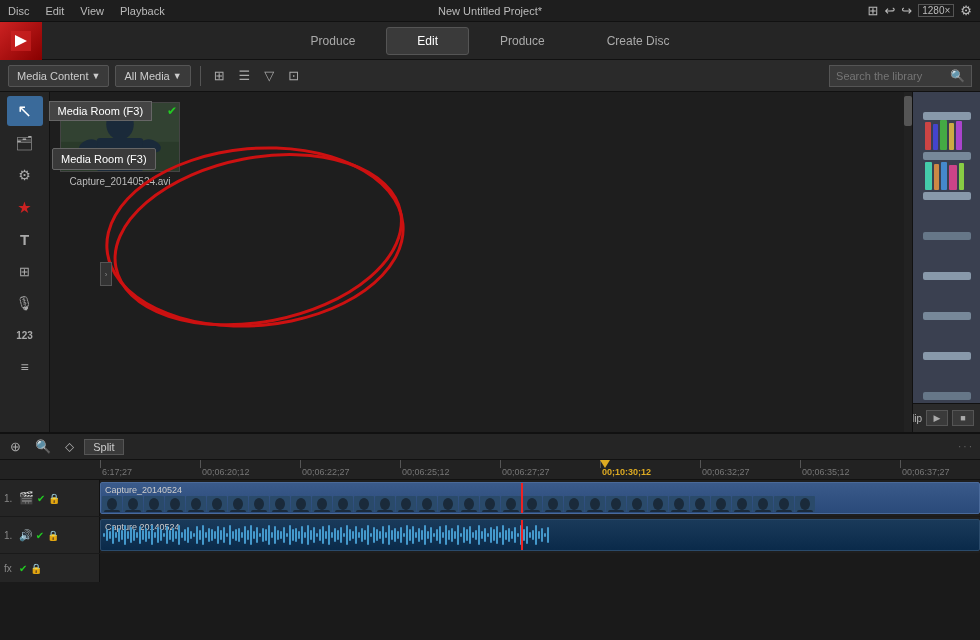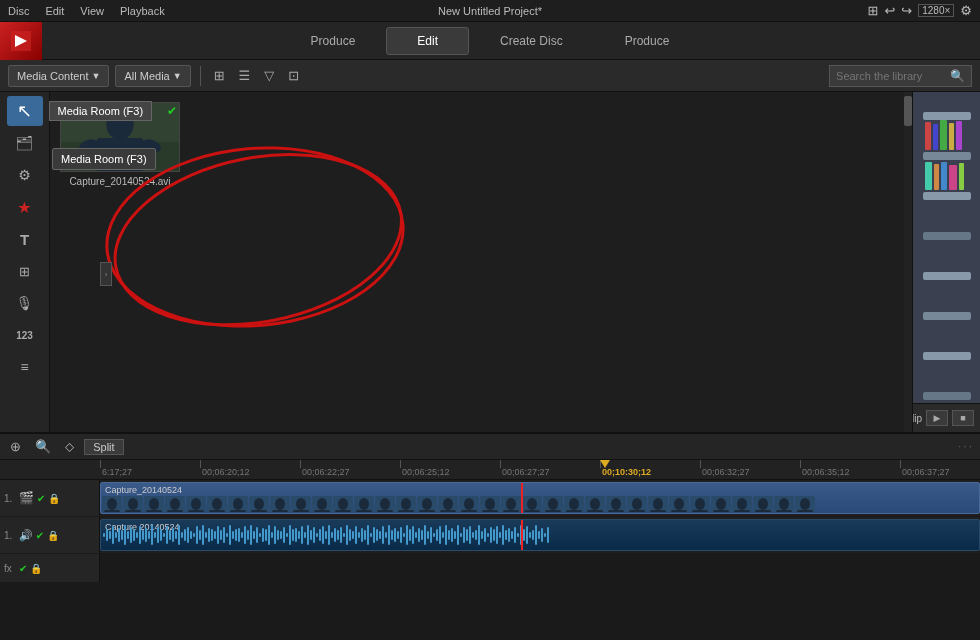--- a/index.html
+++ b/index.html
@@ -512,22 +512,22 @@
 <div class="mode-tabs">
   <div class="app-logo">
     <svg width="28" height="28" viewBox="0 0 28 28">
       <polygon points="4,4 24,4 24,24 4,24" fill="#cc2222" opacity="0.7"></polygon>
       <polygon points="8,8 20,14 8,20" fill="white"></polygon>
     </svg>
   </div>
   <div class="mode-tabs-group">
     <div class="mode-tab">Produce</div>
     <div class="mode-tab active">Edit</div>
+    <div class="mode-tab">Produce</div>
     <div class="mode-tab">Create Disc</div>
-    <div class="mode-tab">Produce</div>
   </div>
 </div>
 
 <div class="toolbar">
   <button class="toolbar-btn">
     <span>Media Content</span>
     <span style="font-size:9px;">▼</span>
   </button>
   <button class="toolbar-btn">
     <span>All Media</span>

